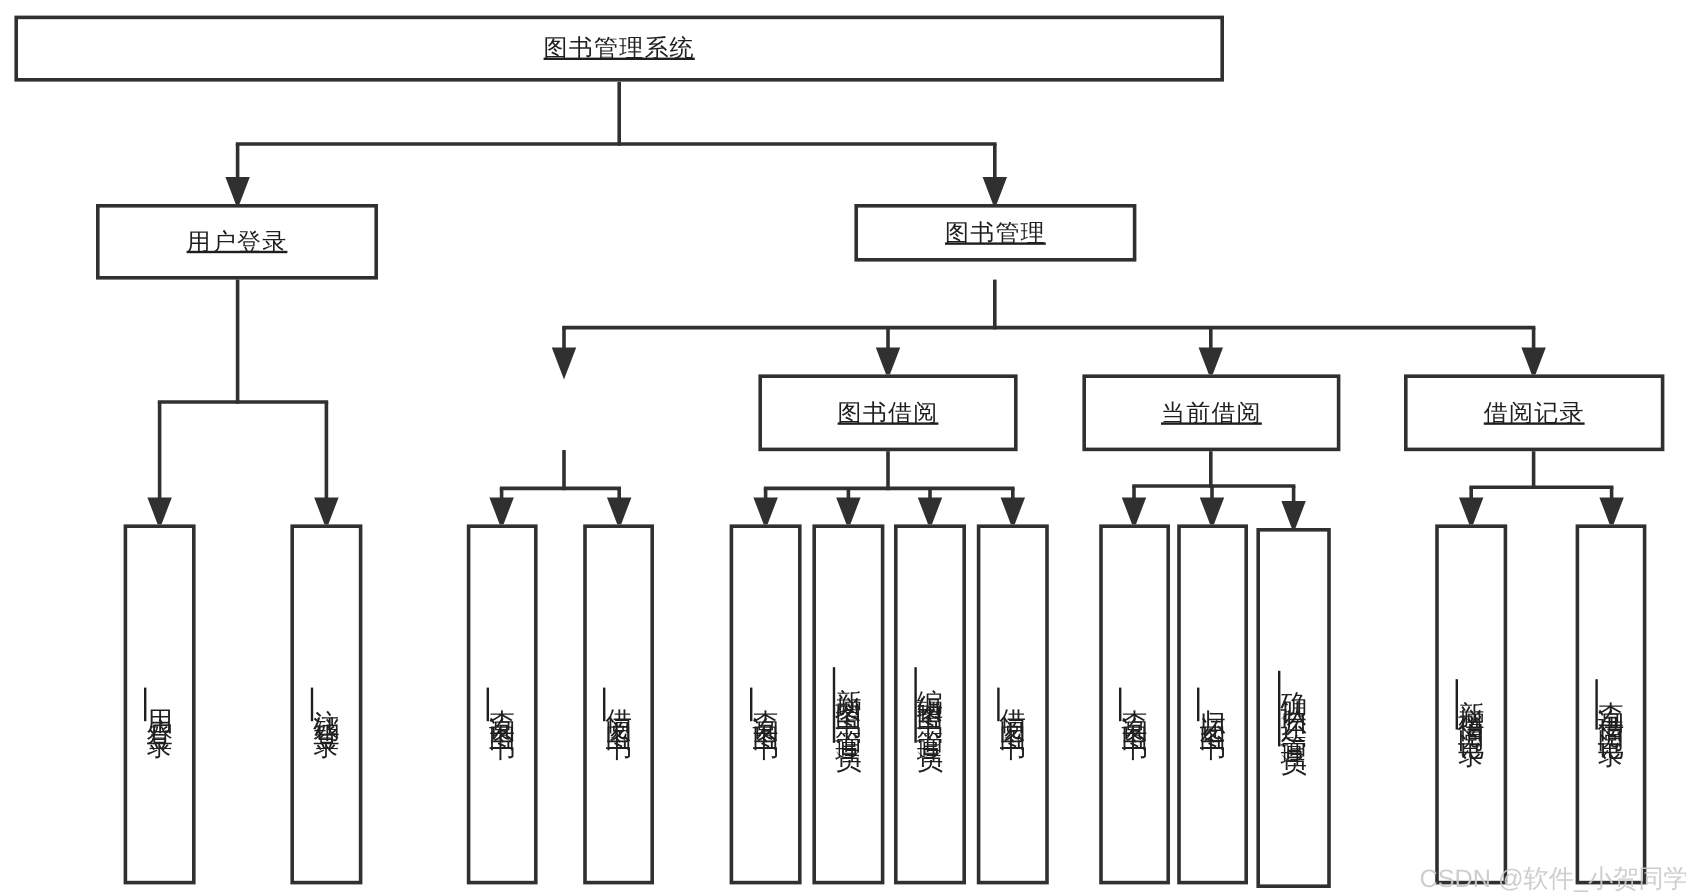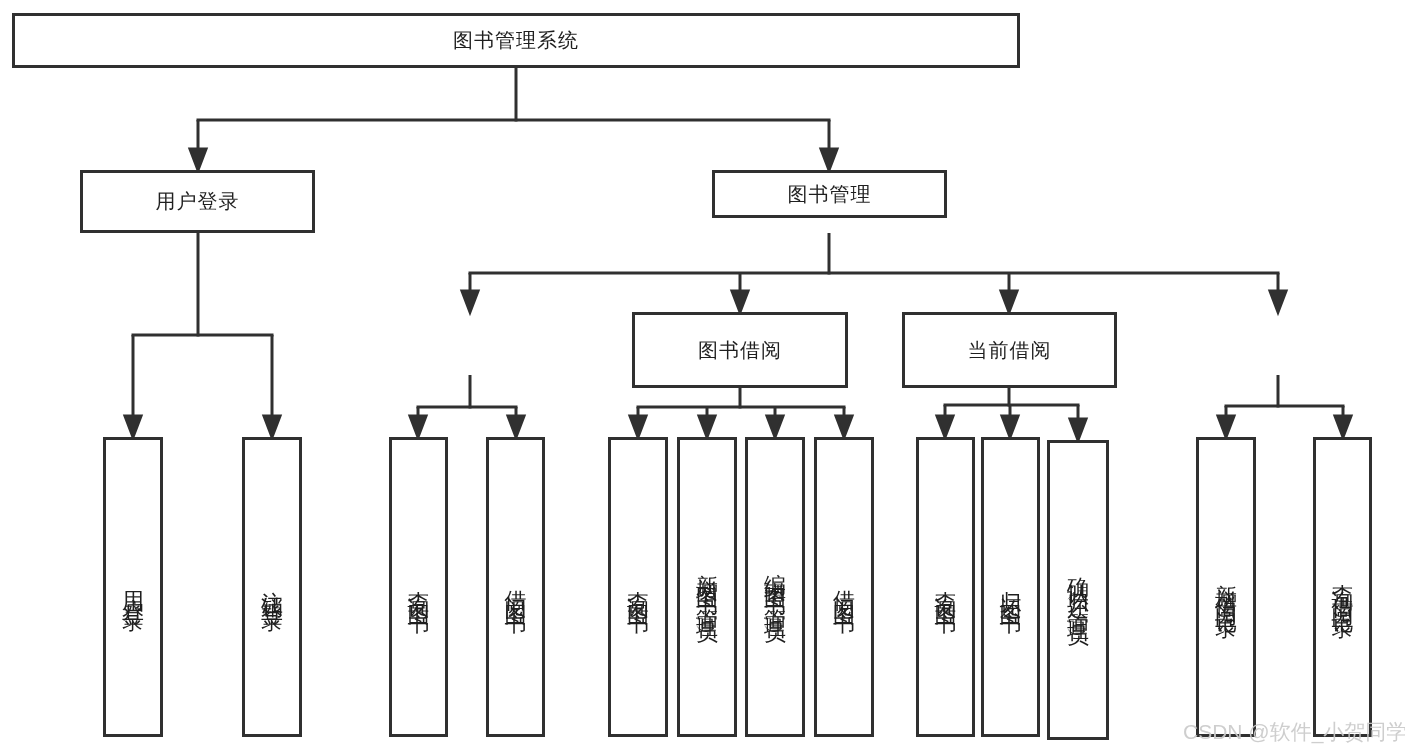--- a/index.html
+++ b/index.html
@@ -25,20 +25,21 @@
   }
   .box {
     position: absolute;
     box-sizing: border-box;
     background: #ffffff;
     border: 3px solid #303030;
     display: flex;
     align-items: center;
     justify-content: center;
     text-align: right;
+    text-decoration: underline;
   }
   .hbox {
     font-size: 20px;
     letter-spacing: 1px;
     white-space: nowrap;
   }
   .vbox {
     writing-mode: vertical-rl;
     text-orientation: mixed;
     font-size: 22px;
@@ -137,22 +138,23 @@
         <polygon points="1335,416 1351,416 1343,437"></polygon>
       </g>
     </g>
   </svg>
 
   <div class="box hbox" style="left:12px; top:13px; width:1008px; height:55px;">图书管理系统</div>
 
   <div class="box hbox" style="left:80px; top:170px; width:235px; height:63px;">用户登录</div>
   <div class="box hbox" style="left:712px; top:170px; width:235px; height:48px;">图书管理</div>
 
-  <div class="box hbox" style="left:632px; top:312px; width:216px; height:76px;">图书借阅</div>
-  <div class="box hbox" style="left:902px; top:312px; width:215px; height:76px;">当前借阅</div>
+  <div class="box hbox" style="left:632px; top:312px; width:216px; height:64px;">图书借阅</div>
+  <div class="box hbox" style="left:902px; top:312px; width:215px; height:64px;">当前借阅</div>
+  <div class="box hbox" style="left:1170px; top:312px; width:217px; height:64px;">借阅记录</div>
 
   <div class="box vbox" style="left:103px; top:437px; width:60px; height:300px;">用户登录</div>
   <div class="box vbox" style="left:242px; top:437px; width:60px; height:300px;">注销登录</div>
 
   <div class="box vbox" style="left:389px; top:437px; width:59px; height:300px;">查询图书</div>
   <div class="box vbox" style="left:486px; top:437px; width:59px; height:300px;">借阅图书</div>
 
   <div class="box vbox" style="left:608px; top:437px; width:60px; height:300px;">查询图书</div>
   <div class="box vbox" style="left:677px; top:437px; width:60px; height:300px;">新增图书（管理员）</div>
   <div class="box vbox" style="left:745px; top:437px; width:60px; height:300px;">编辑图书（管理员）</div>

